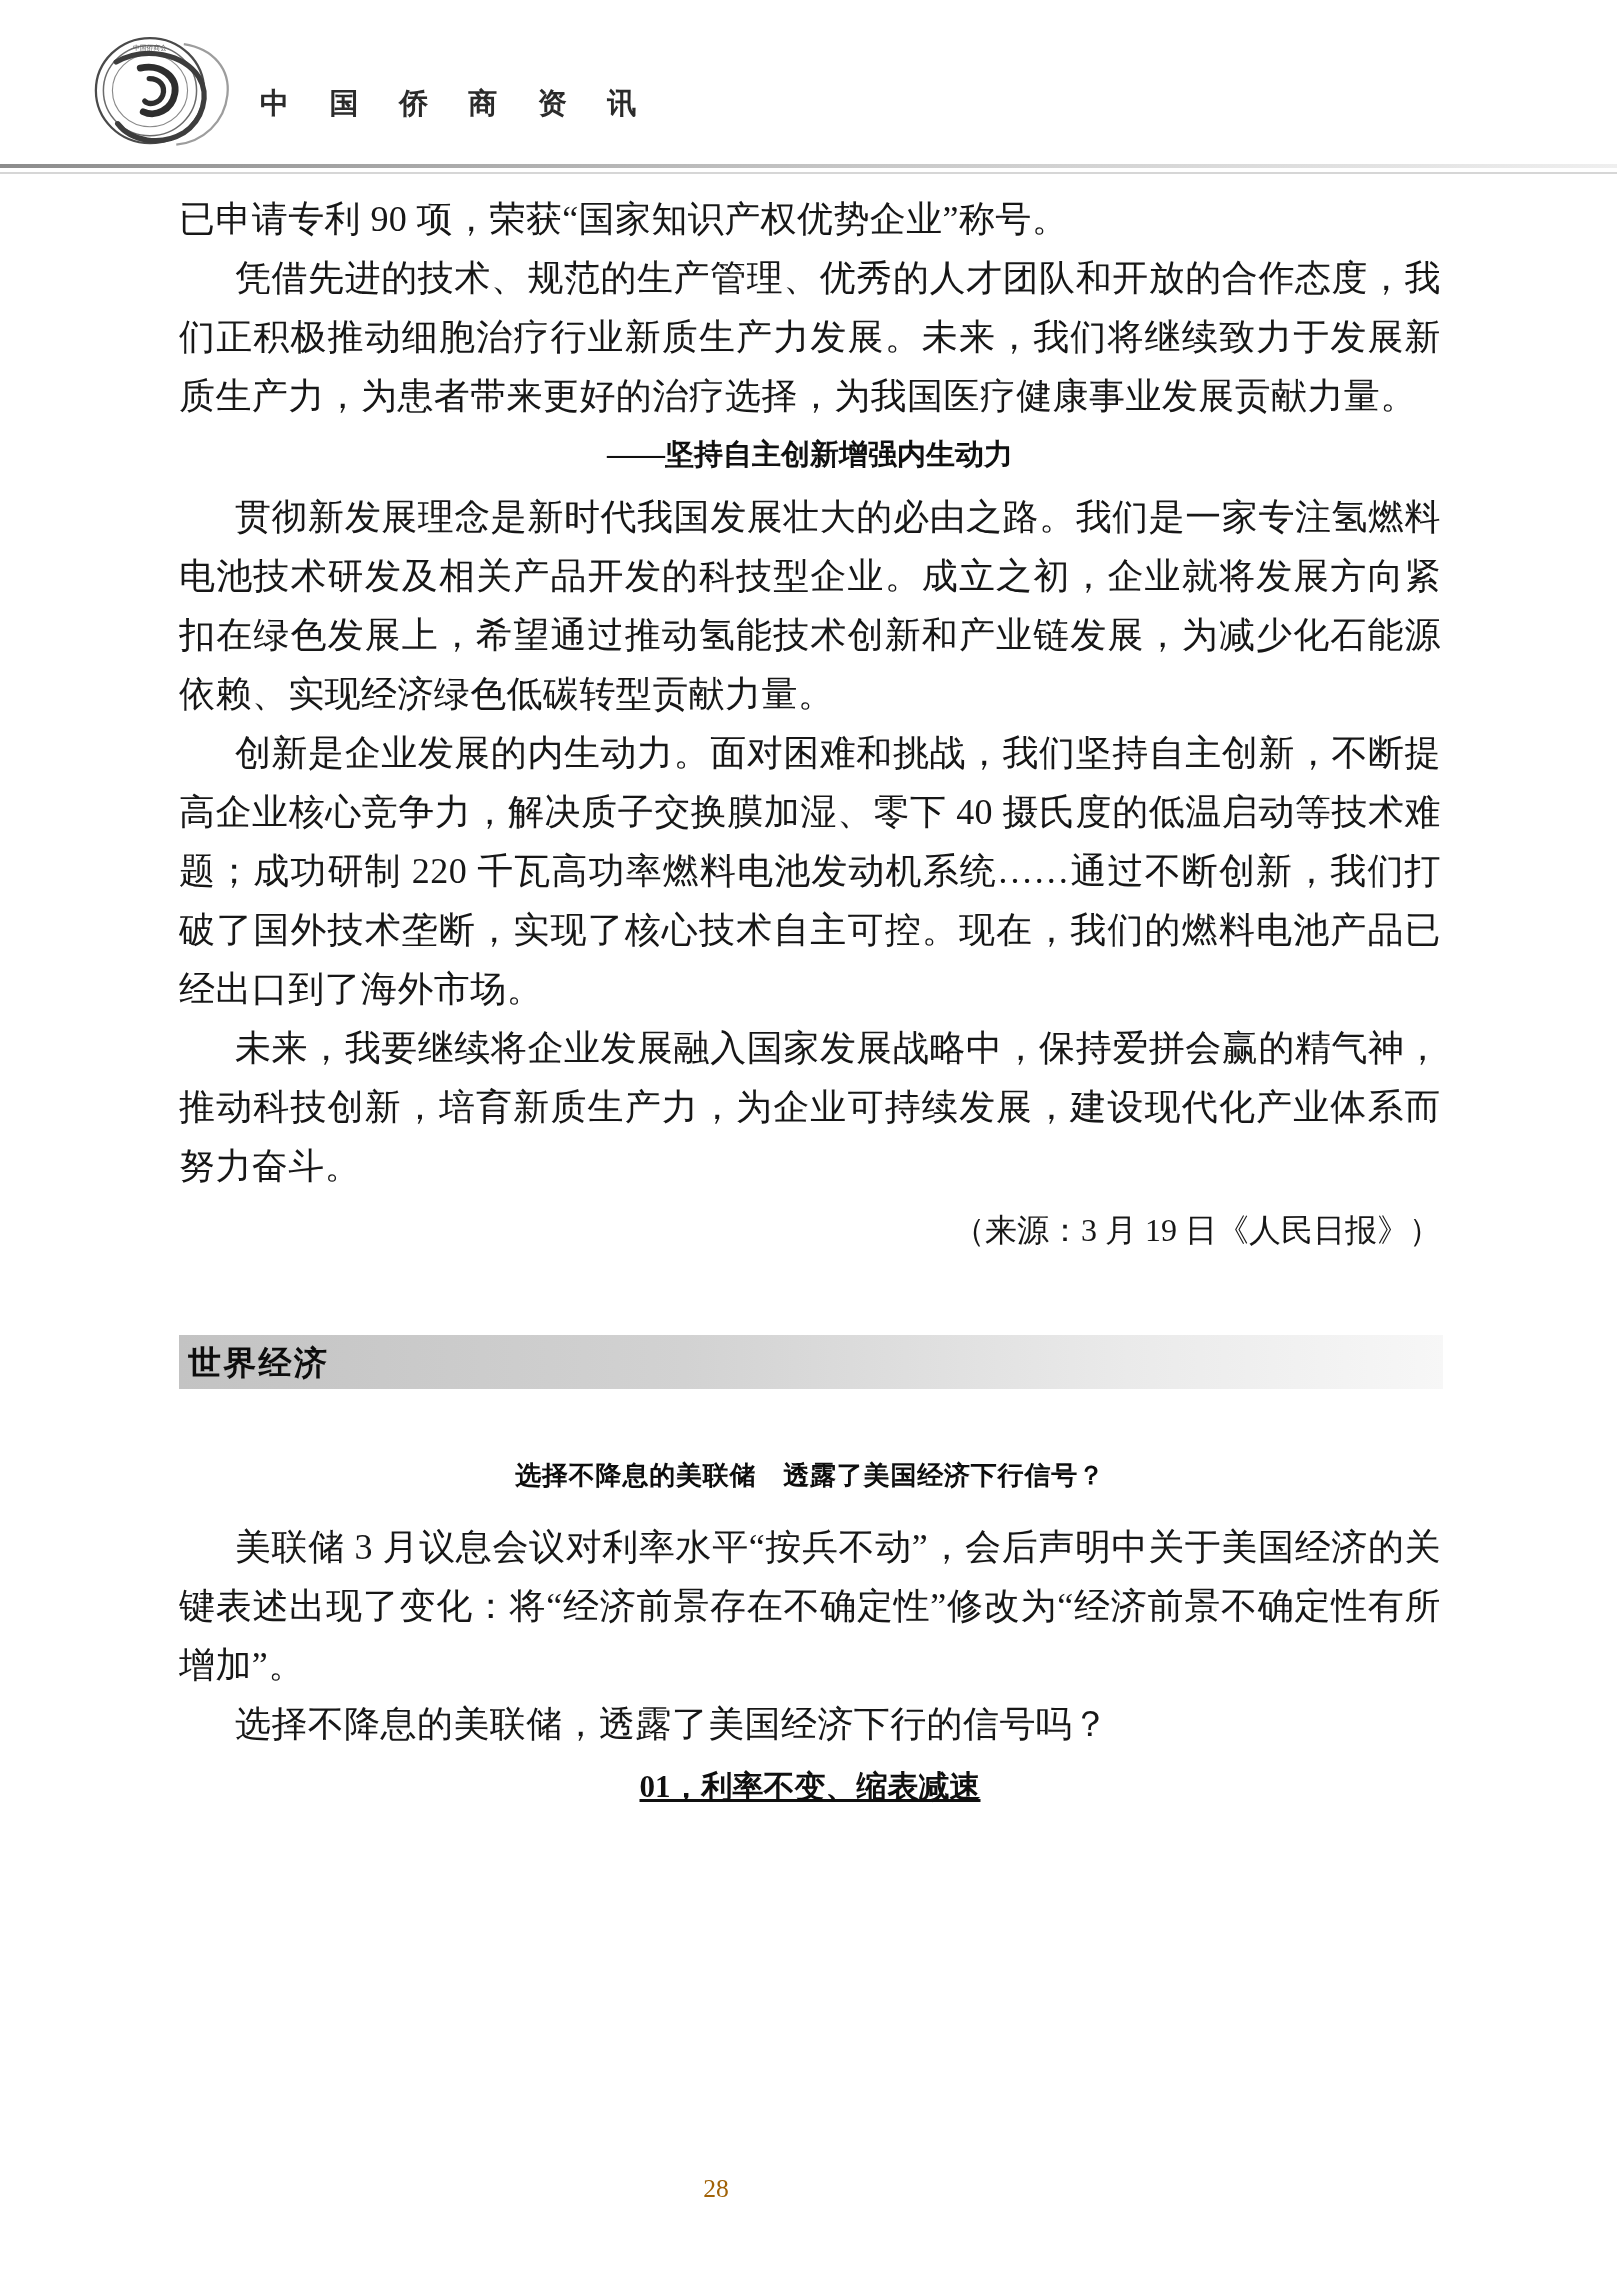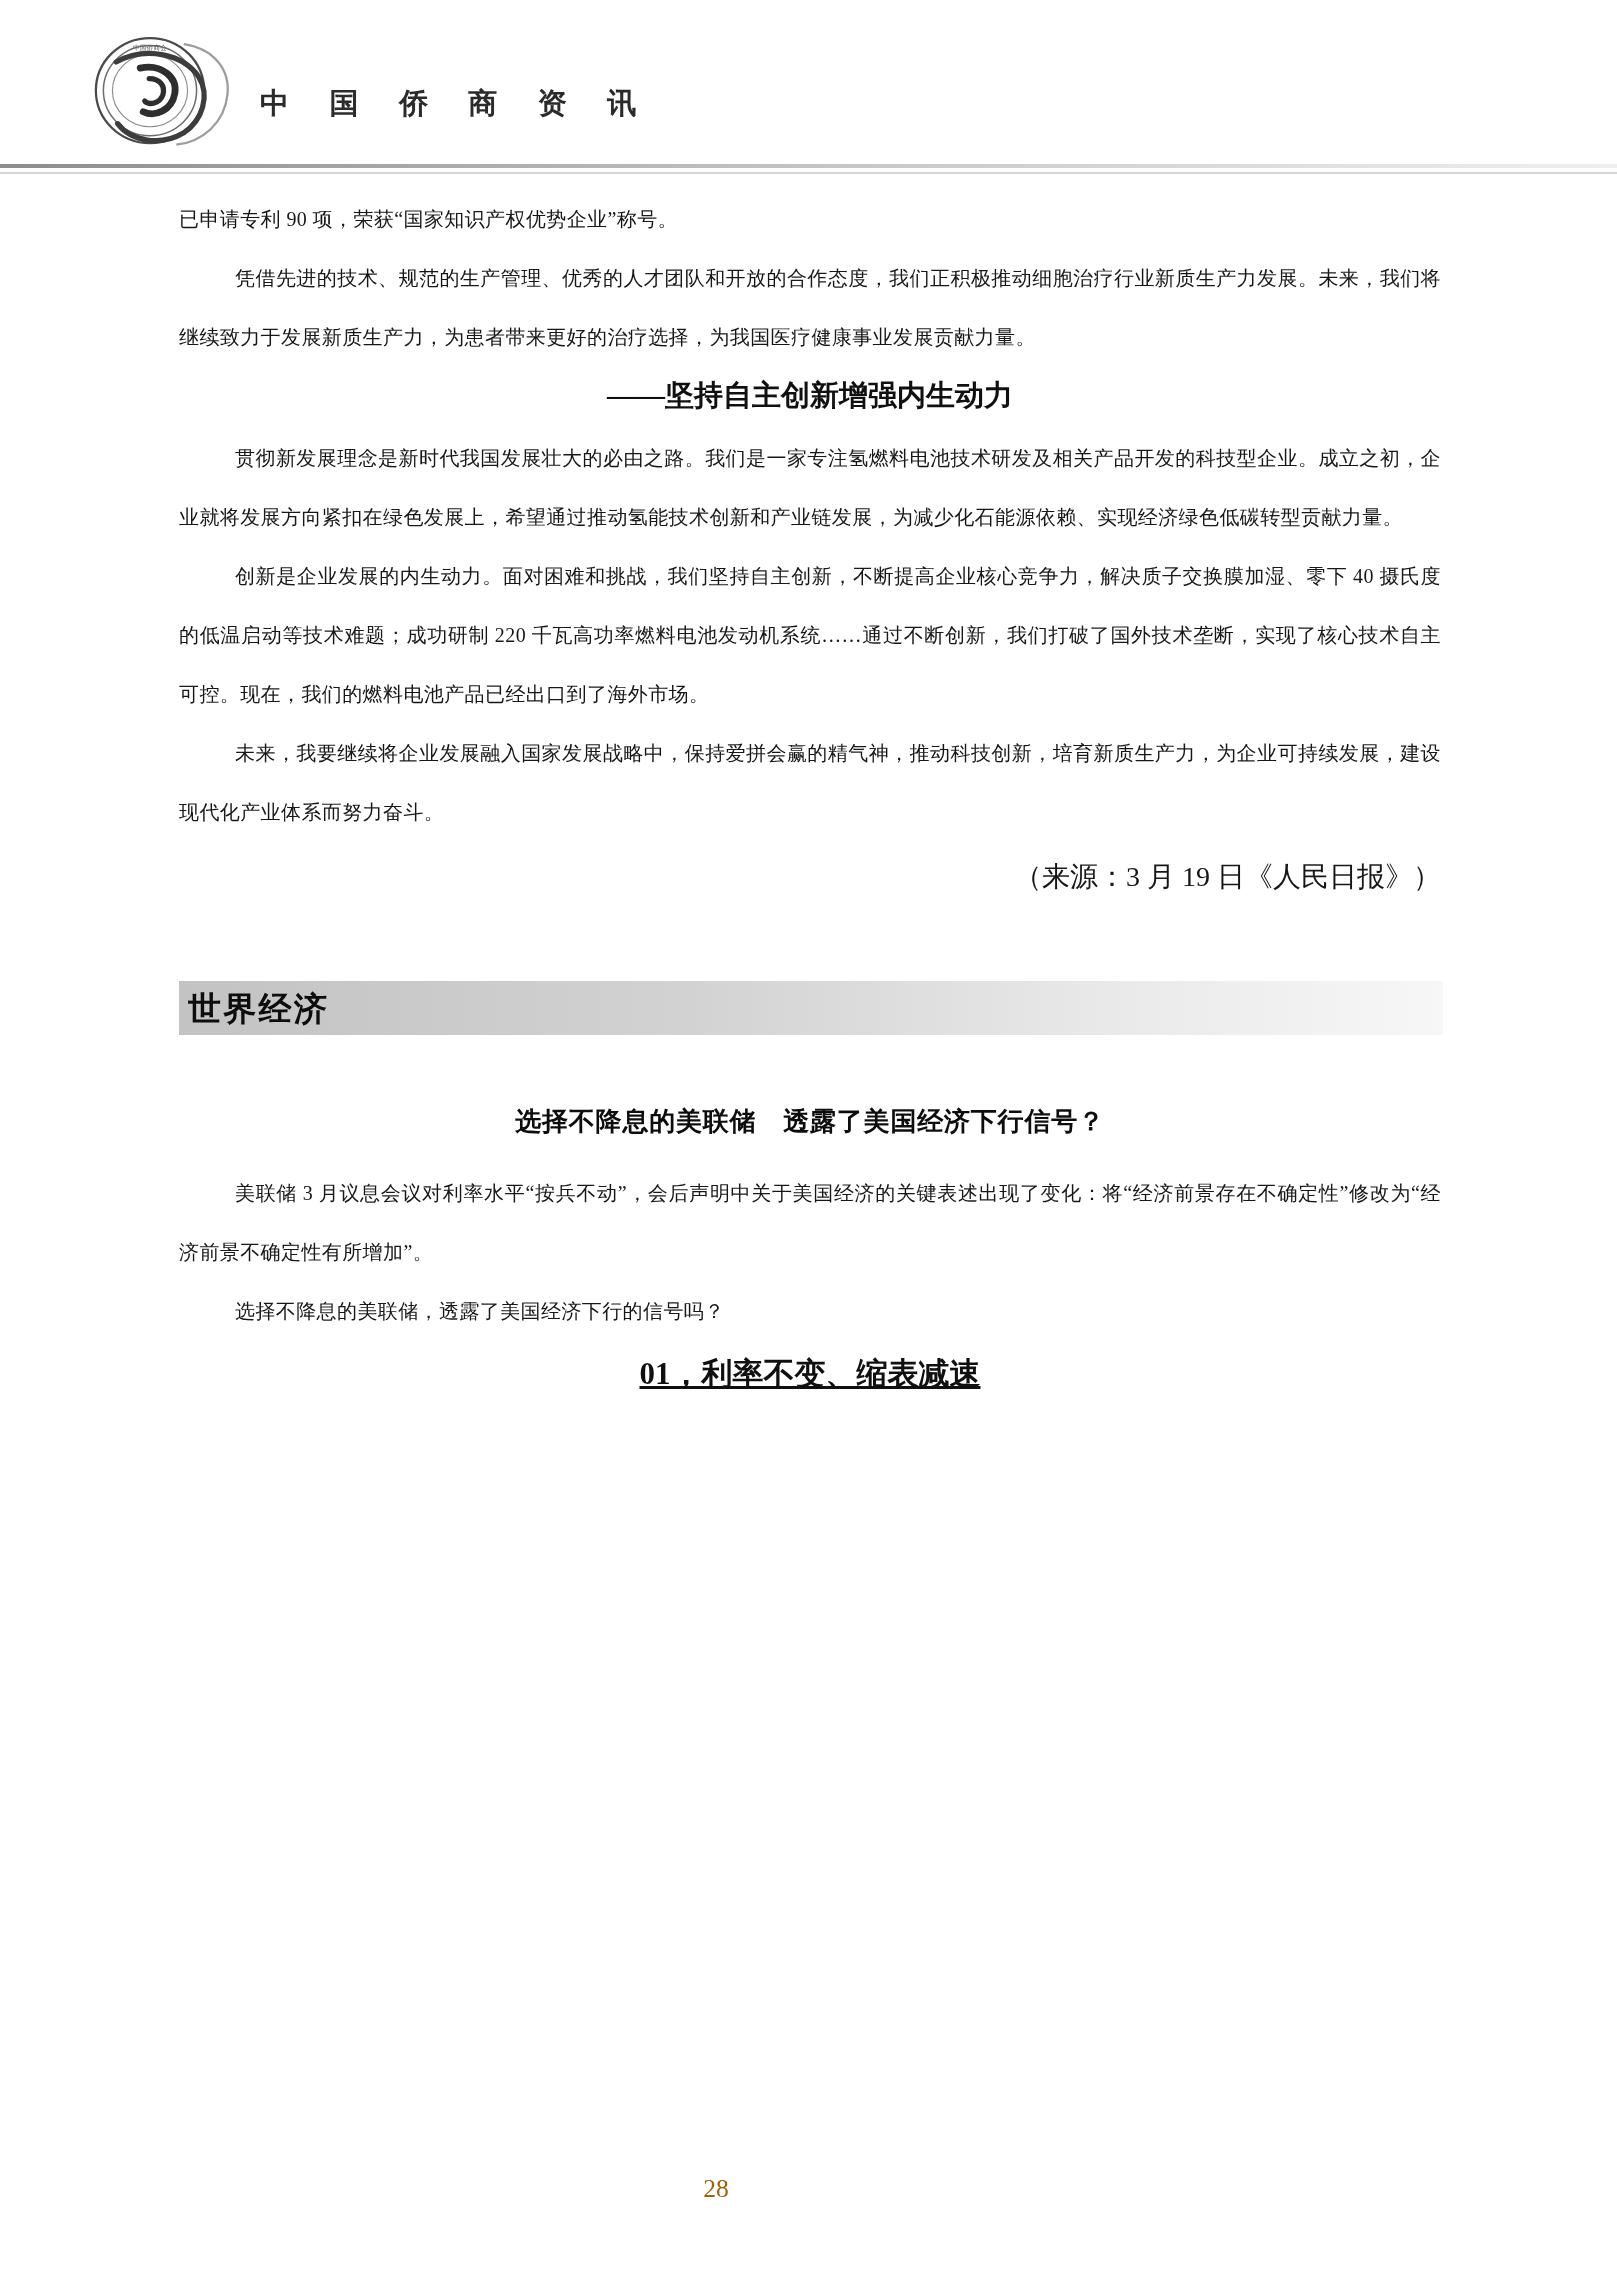--- a/index.html
+++ b/index.html
@@ -60,21 +60,21 @@
 
   
   .content {
     position: absolute;
     left: 179px;
     top: 190px;
     width: 1262px;
   }
   p.body {
     margin: 0 0 0 0;
-    font-size: 20px;
+    font-size: 36px;
     line-height: 59px;
     text-align: justify;
     text-justify: inter-ideograph;
     letter-spacing: 0.4px;
     color: #171717;
   }
   p.indent { text-indent: 56px; }
 
   h2.subtitle {
     margin: 16.6px 0 0 0;
@@ -89,21 +89,21 @@
     margin: 1.5px 0 7.5px 0;
     font-size: 29px;
     line-height: 53px;
     text-align: center;
     font-weight: 700;
     color: #101010;
   }
 
   p.source {
     margin: 7.5px 0 0 0;
-    font-size: 28px;
+    font-size: 32px;
     line-height: 53px;
     text-align: right;
     color: #171717;
   }
 
   
   .section-banner {
     margin: 78px 0 0 0;
     position: relative;
     width: 1264px;

